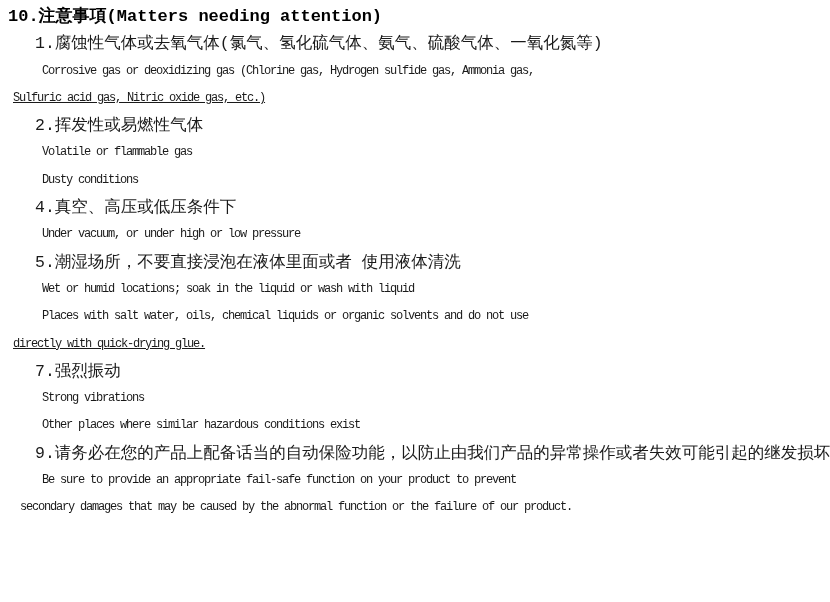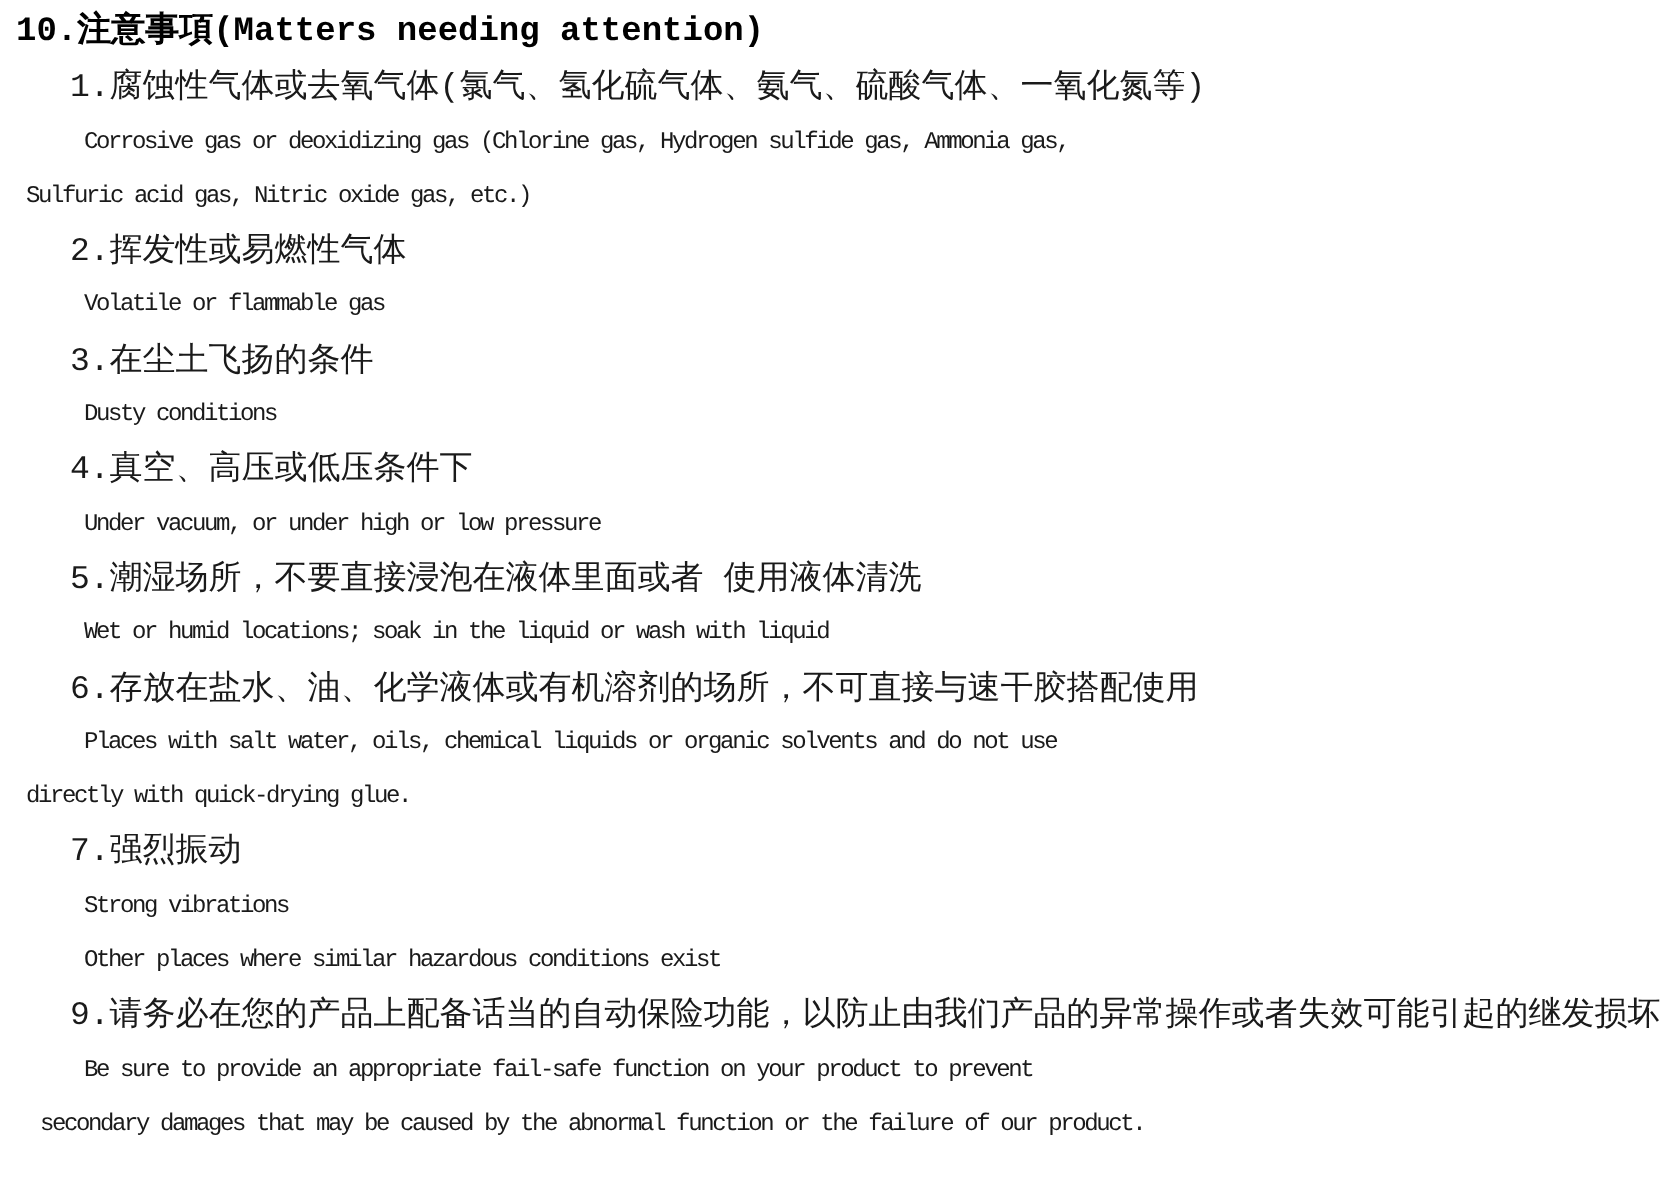--- a/index.html
+++ b/index.html
@@ -40,49 +40,48 @@
   }
   
   .line.en {
     padding-left: 42px;
     font-size: 12px;
     letter-spacing: -1.2px;
   }
   
   .line.en.wrap {
     padding-left: 13px;
+    text-decoration: underline;
   }
   .line.en.wrap2 {
     padding-left: 20px;
   }
 </style>
 </head>
 <body>
 
 <div class="doc">
 
   <div class="line title">10.注意事項(Matters needing attention)</div>
 
   <div class="line zh">1.腐蚀性气体或去氧气体(氯气、氢化硫气体、氨气、硫酸气体、一氧化氮等)</div>
   <div class="line en">Corrosive gas or deoxidizing gas (Chlorine gas, Hydrogen sulfide gas, Ammonia gas,</div>
   <div class="line en wrap">Sulfuric acid gas, Nitric oxide gas, etc.)</div>
 
   <div class="line zh">2.挥发性或易燃性气体</div>
   <div class="line en">Volatile or flammable gas</div>
 
-  <div class="line zh">3.在尘土飞扬的条件</div>
   <div class="line en">Dusty conditions</div>
 
   <div class="line zh">4.真空、高压或低压条件下</div>
   <div class="line en">Under vacuum, or under high or low pressure</div>
 
   <div class="line zh">5.潮湿场所，不要直接浸泡在液体里面或者 使用液体清洗</div>
   <div class="line en">Wet or humid locations; soak in the liquid or wash with liquid</div>
 
-  <div class="line zh">6.存放在盐水、油、化学液体或有机溶剂的场所，不可直接与速干胶搭配使用</div>
   <div class="line en">Places with salt water, oils, chemical liquids or organic solvents and do not use</div>
   <div class="line en wrap">directly with quick-drying glue.</div>
 
   <div class="line zh">7.强烈振动</div>
   <div class="line en">Strong vibrations</div>
 
   <div class="line en">Other places where similar hazardous conditions exist</div>
 
   <div class="line zh">9.请务必在您的产品上配备话当的自动保险功能，以防止由我们产品的异常操作或者失效可能引起的继发损坏</div>
   <div class="line en">Be sure to provide an appropriate fail-safe function on your product to prevent</div>

